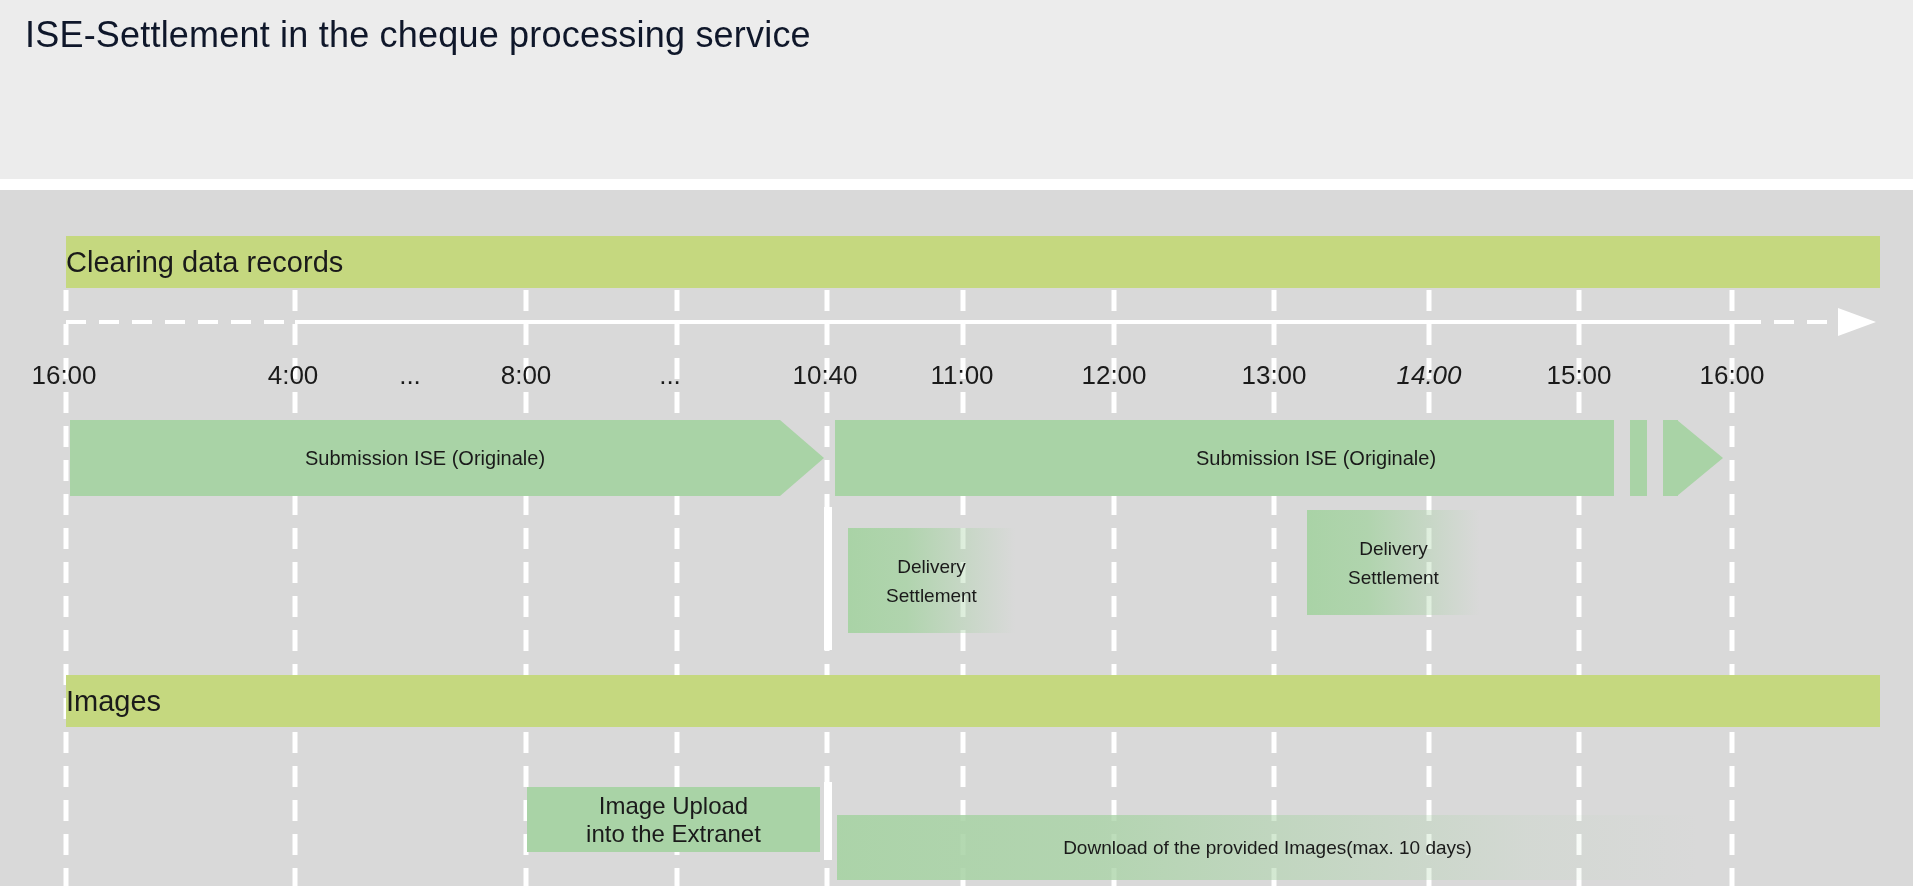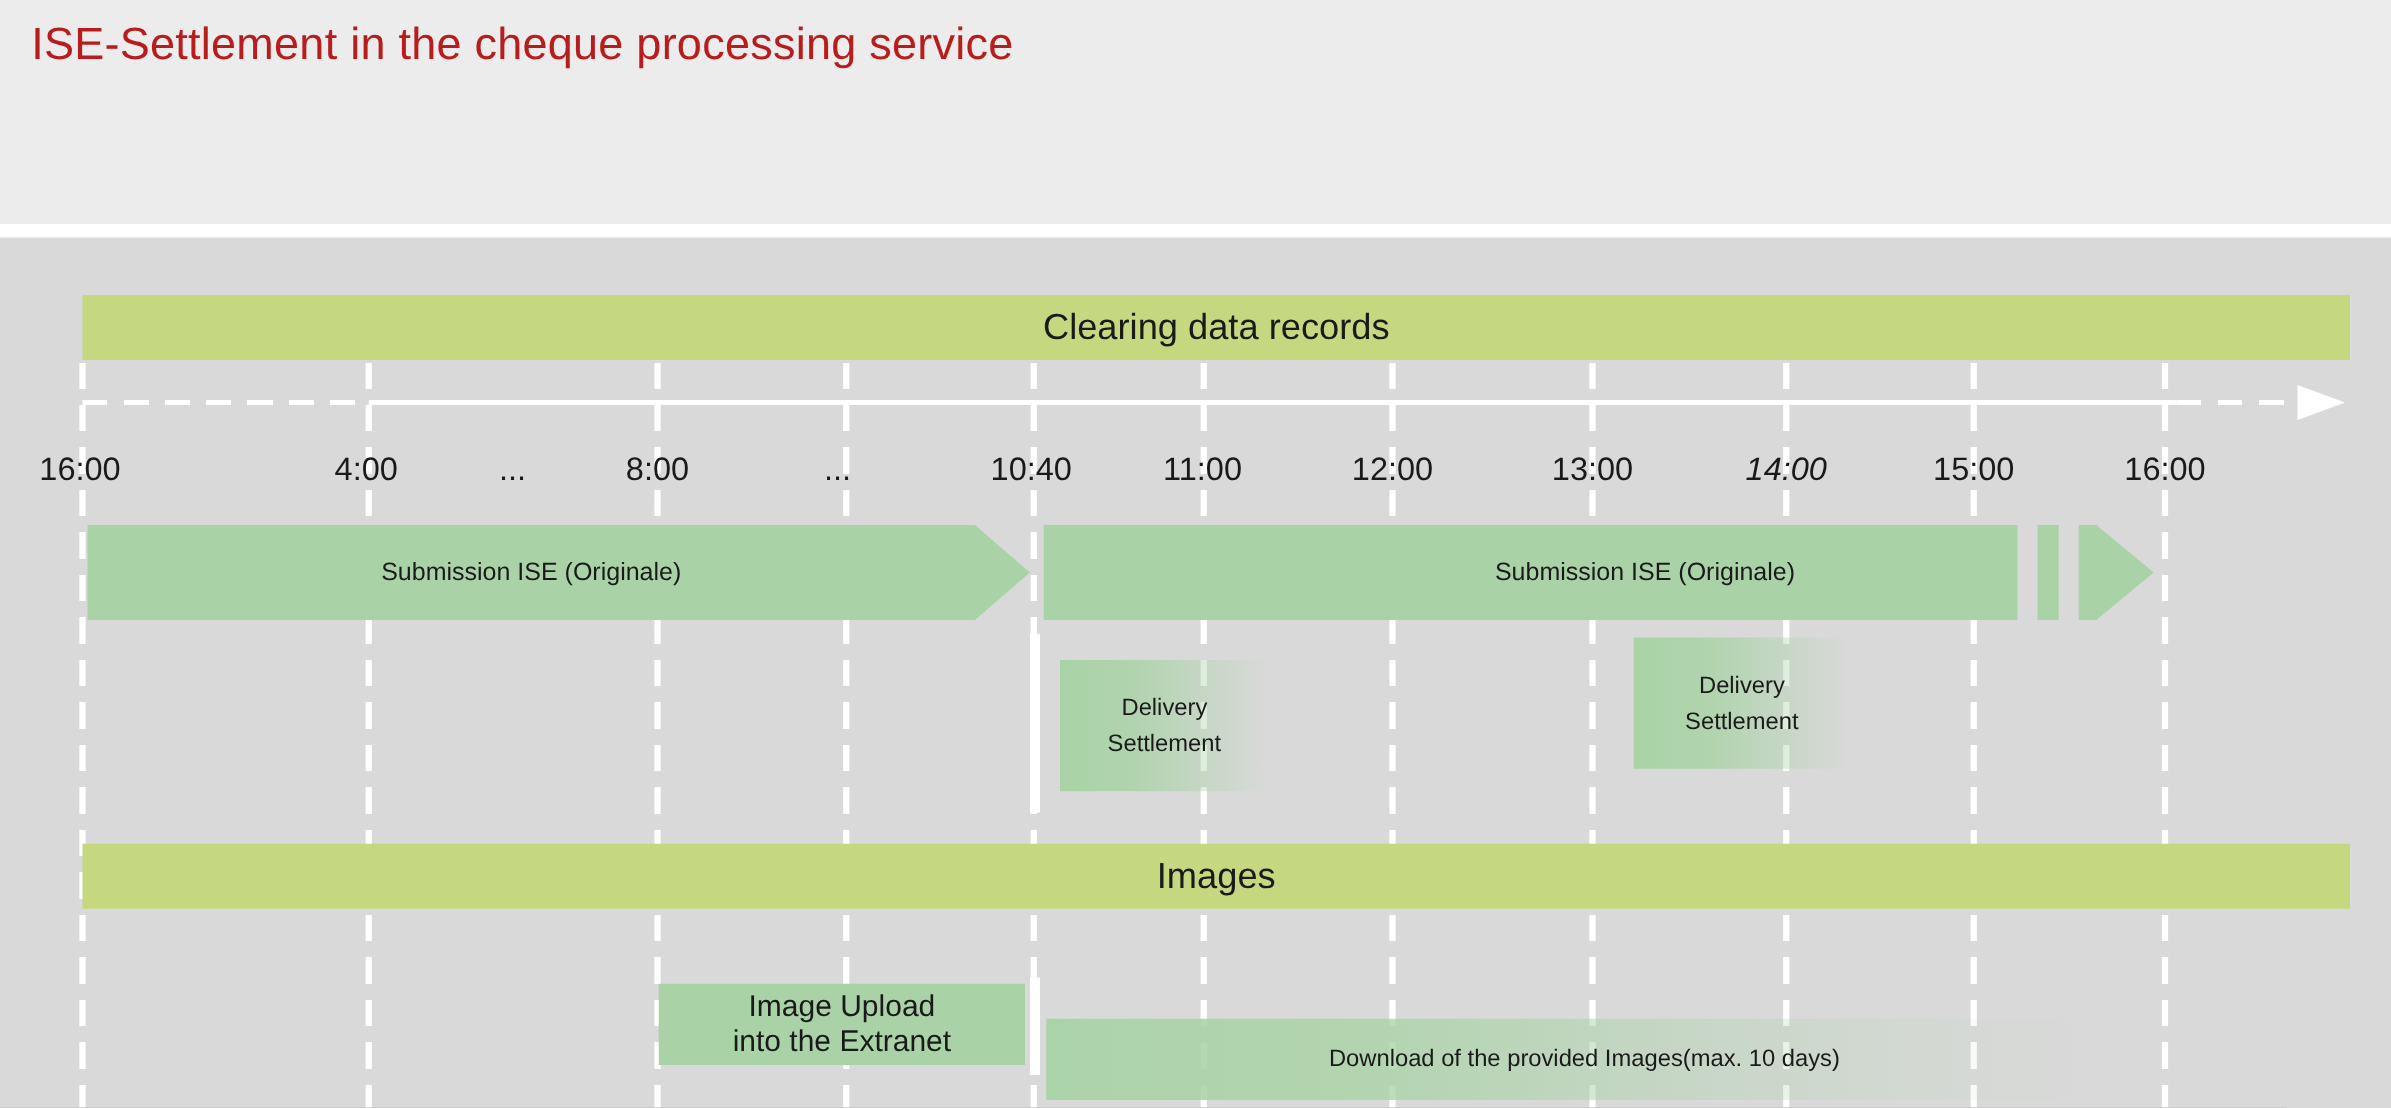--- a/index.html
+++ b/index.html
@@ -4,34 +4,34 @@
 <style>
   html,body{margin:0;padding:0;background:#bfbfbf;}
   .stage{
     position:relative;width:1913px;height:886px;overflow:hidden;
     background:#d9d9d9;
     font-family:"Liberation Sans", sans-serif;
     color:#1a1a1a;
   }
   
   .header{position:absolute;left:0;top:0;width:1913px;height:179px;background:#ececec;}
-  .page-title{position:absolute;left:25px;top:14px;font-size:36px;letter-spacing:.2px;color:#b91c1c;white-space:nowrap;}
+  .page-title{position:absolute;left:25px;top:14px;font-size:36px;letter-spacing:.2px;color:#0f172a;white-space:nowrap;}
   .separator{position:absolute;left:0;top:179px;width:1913px;height:11px;background:#ffffff;}
 
   
   .gridline{
     position:absolute;top:290px;height:596px;width:5px;transform:translateX(-50%);
     background:repeating-linear-gradient(to bottom,#ffffff 0 21px,rgba(0,0,0,0) 21px 34px);
     z-index:1;
   }
 
   
   .section-bar{
     position:absolute;left:66px;width:1814px;height:52px;background:#c5d87f;
-    display:flex;align-items:center;justify-content:center;
+    display:flex;align-items:center;justify-content:flex-start;
     font-size:29px;z-index:3;
   }
   .section-bar.clearing{top:236px;}
   .section-bar.images{top:675px;}
 
   
   .axis-dash-left{position:absolute;left:66px;top:320px;width:229px;height:4px;
     background:repeating-linear-gradient(to right,#ffffff 0 20px,rgba(0,0,0,0) 20px 33px);z-index:2;}
   .axis-solid{position:absolute;left:295px;top:320px;width:1446px;height:4px;background:#ffffff;z-index:2;}
   .axis-dash-right{position:absolute;left:1741px;top:320px;width:97px;height:4px;

